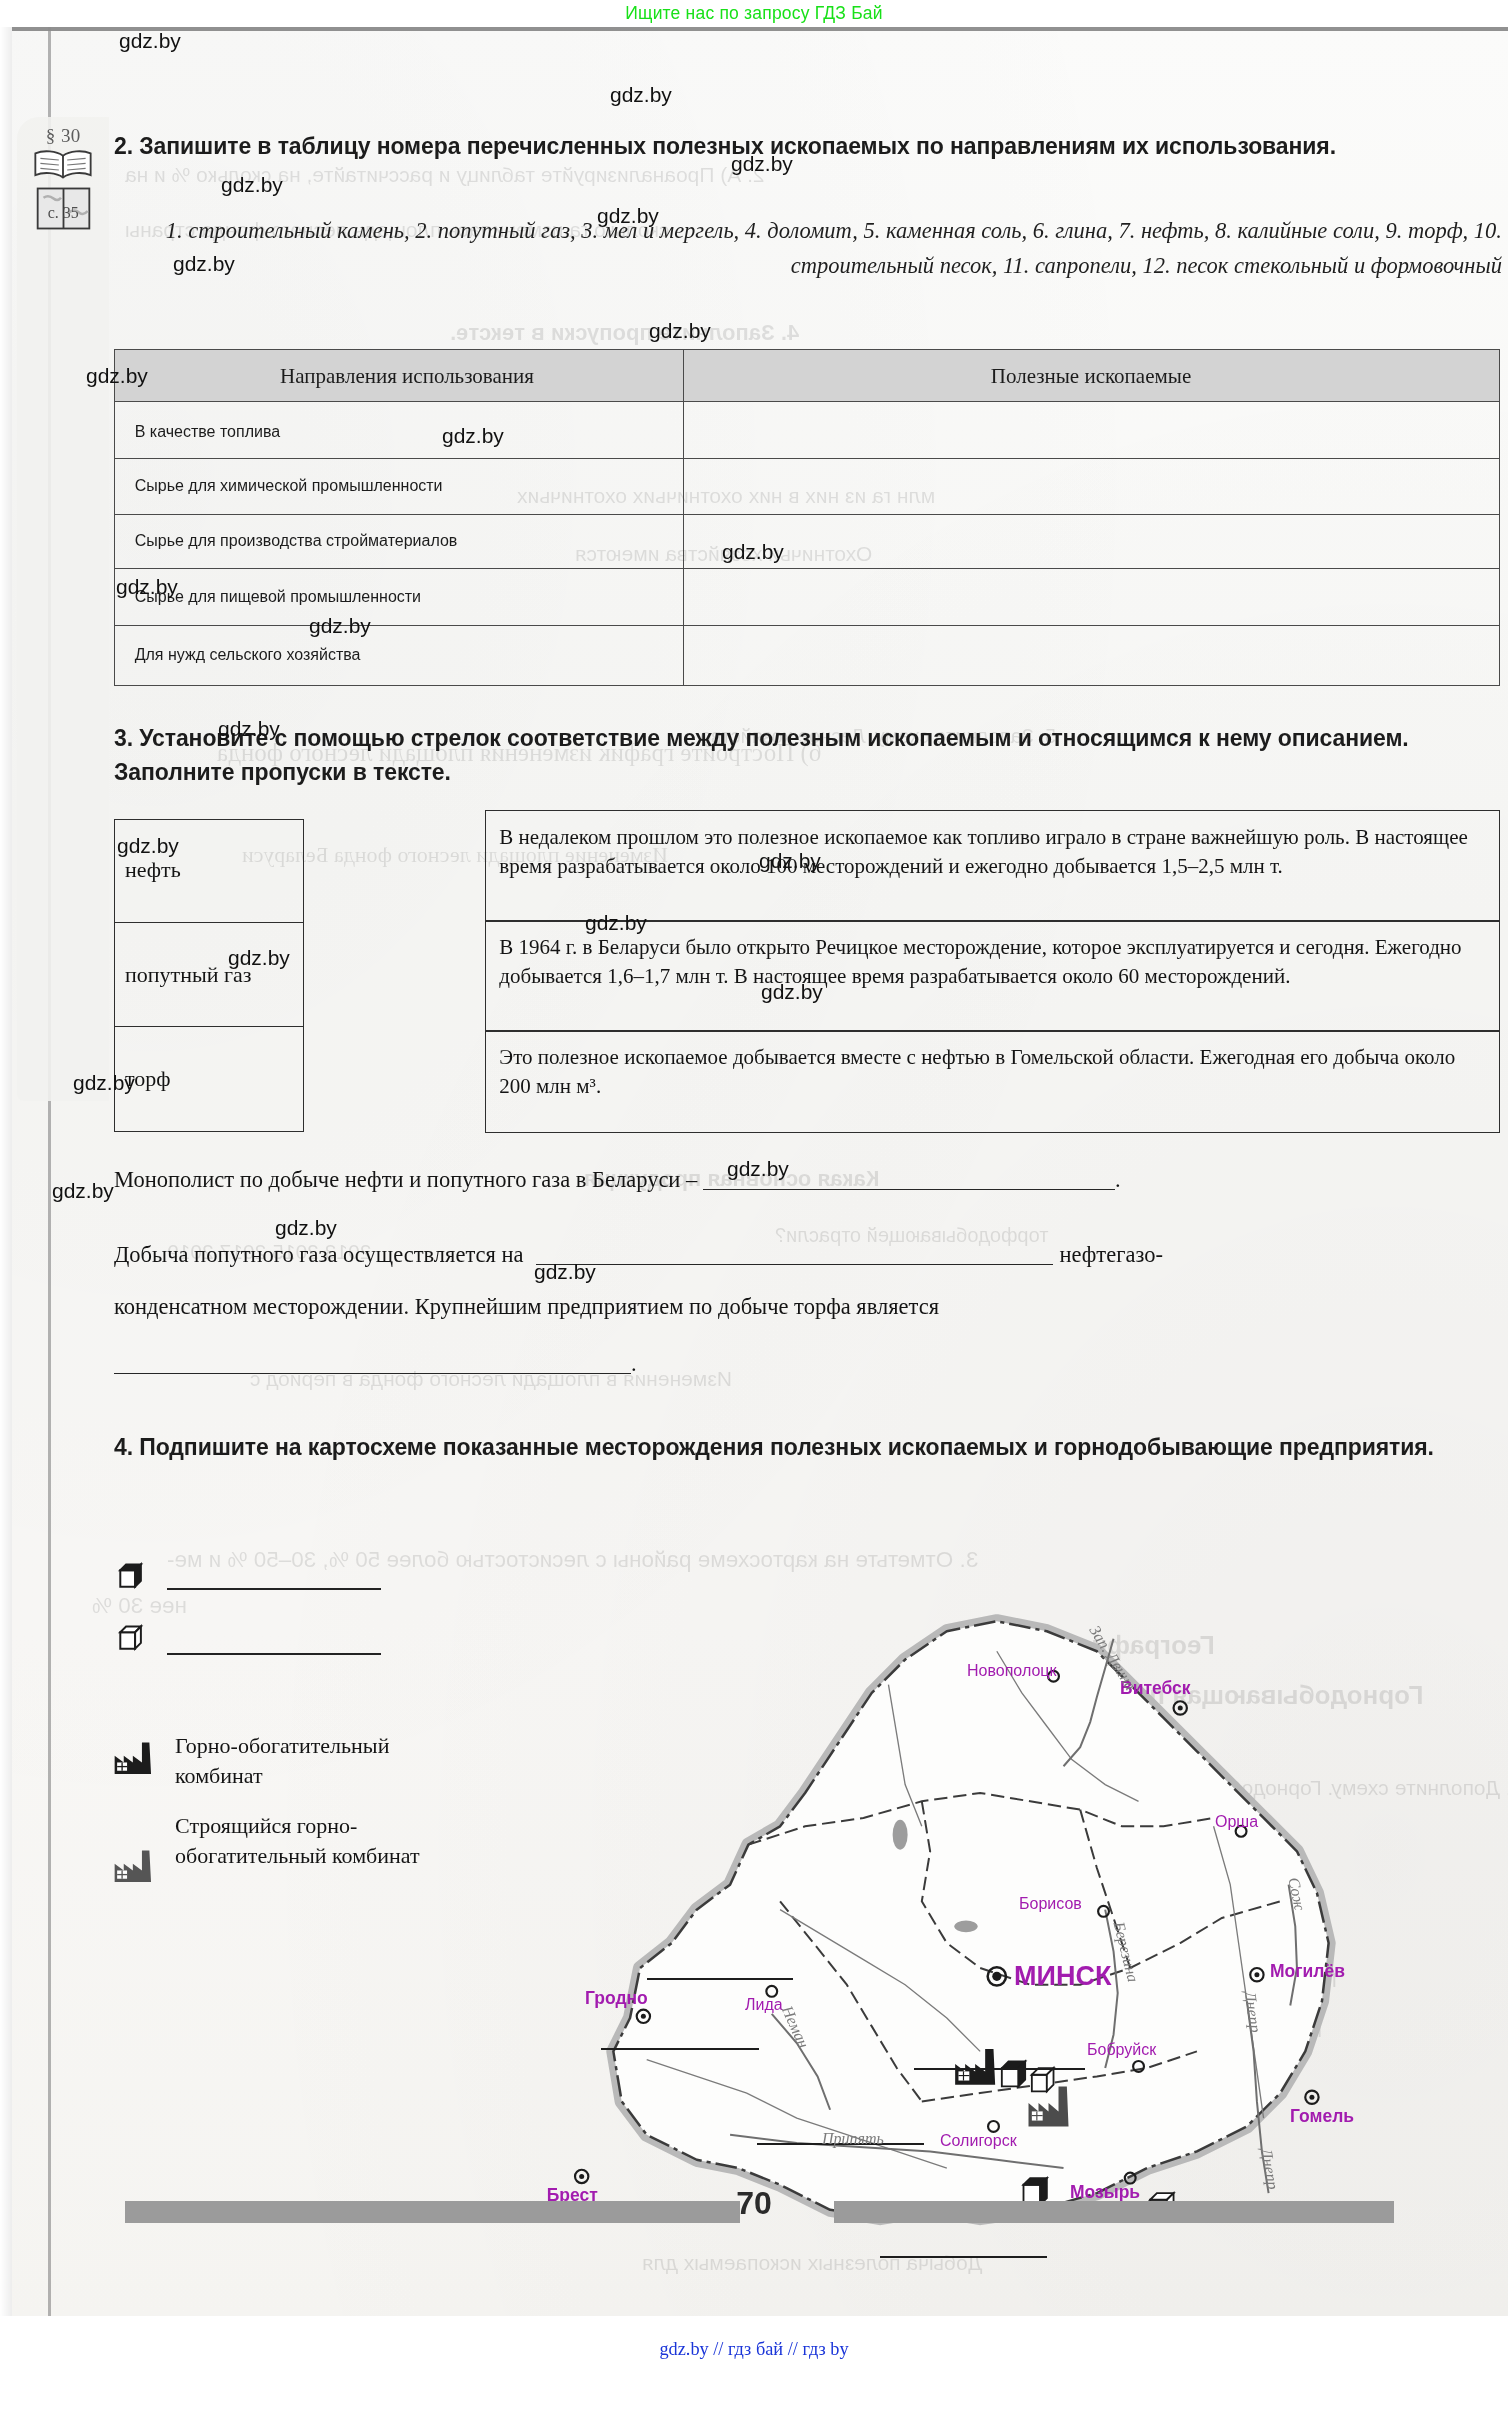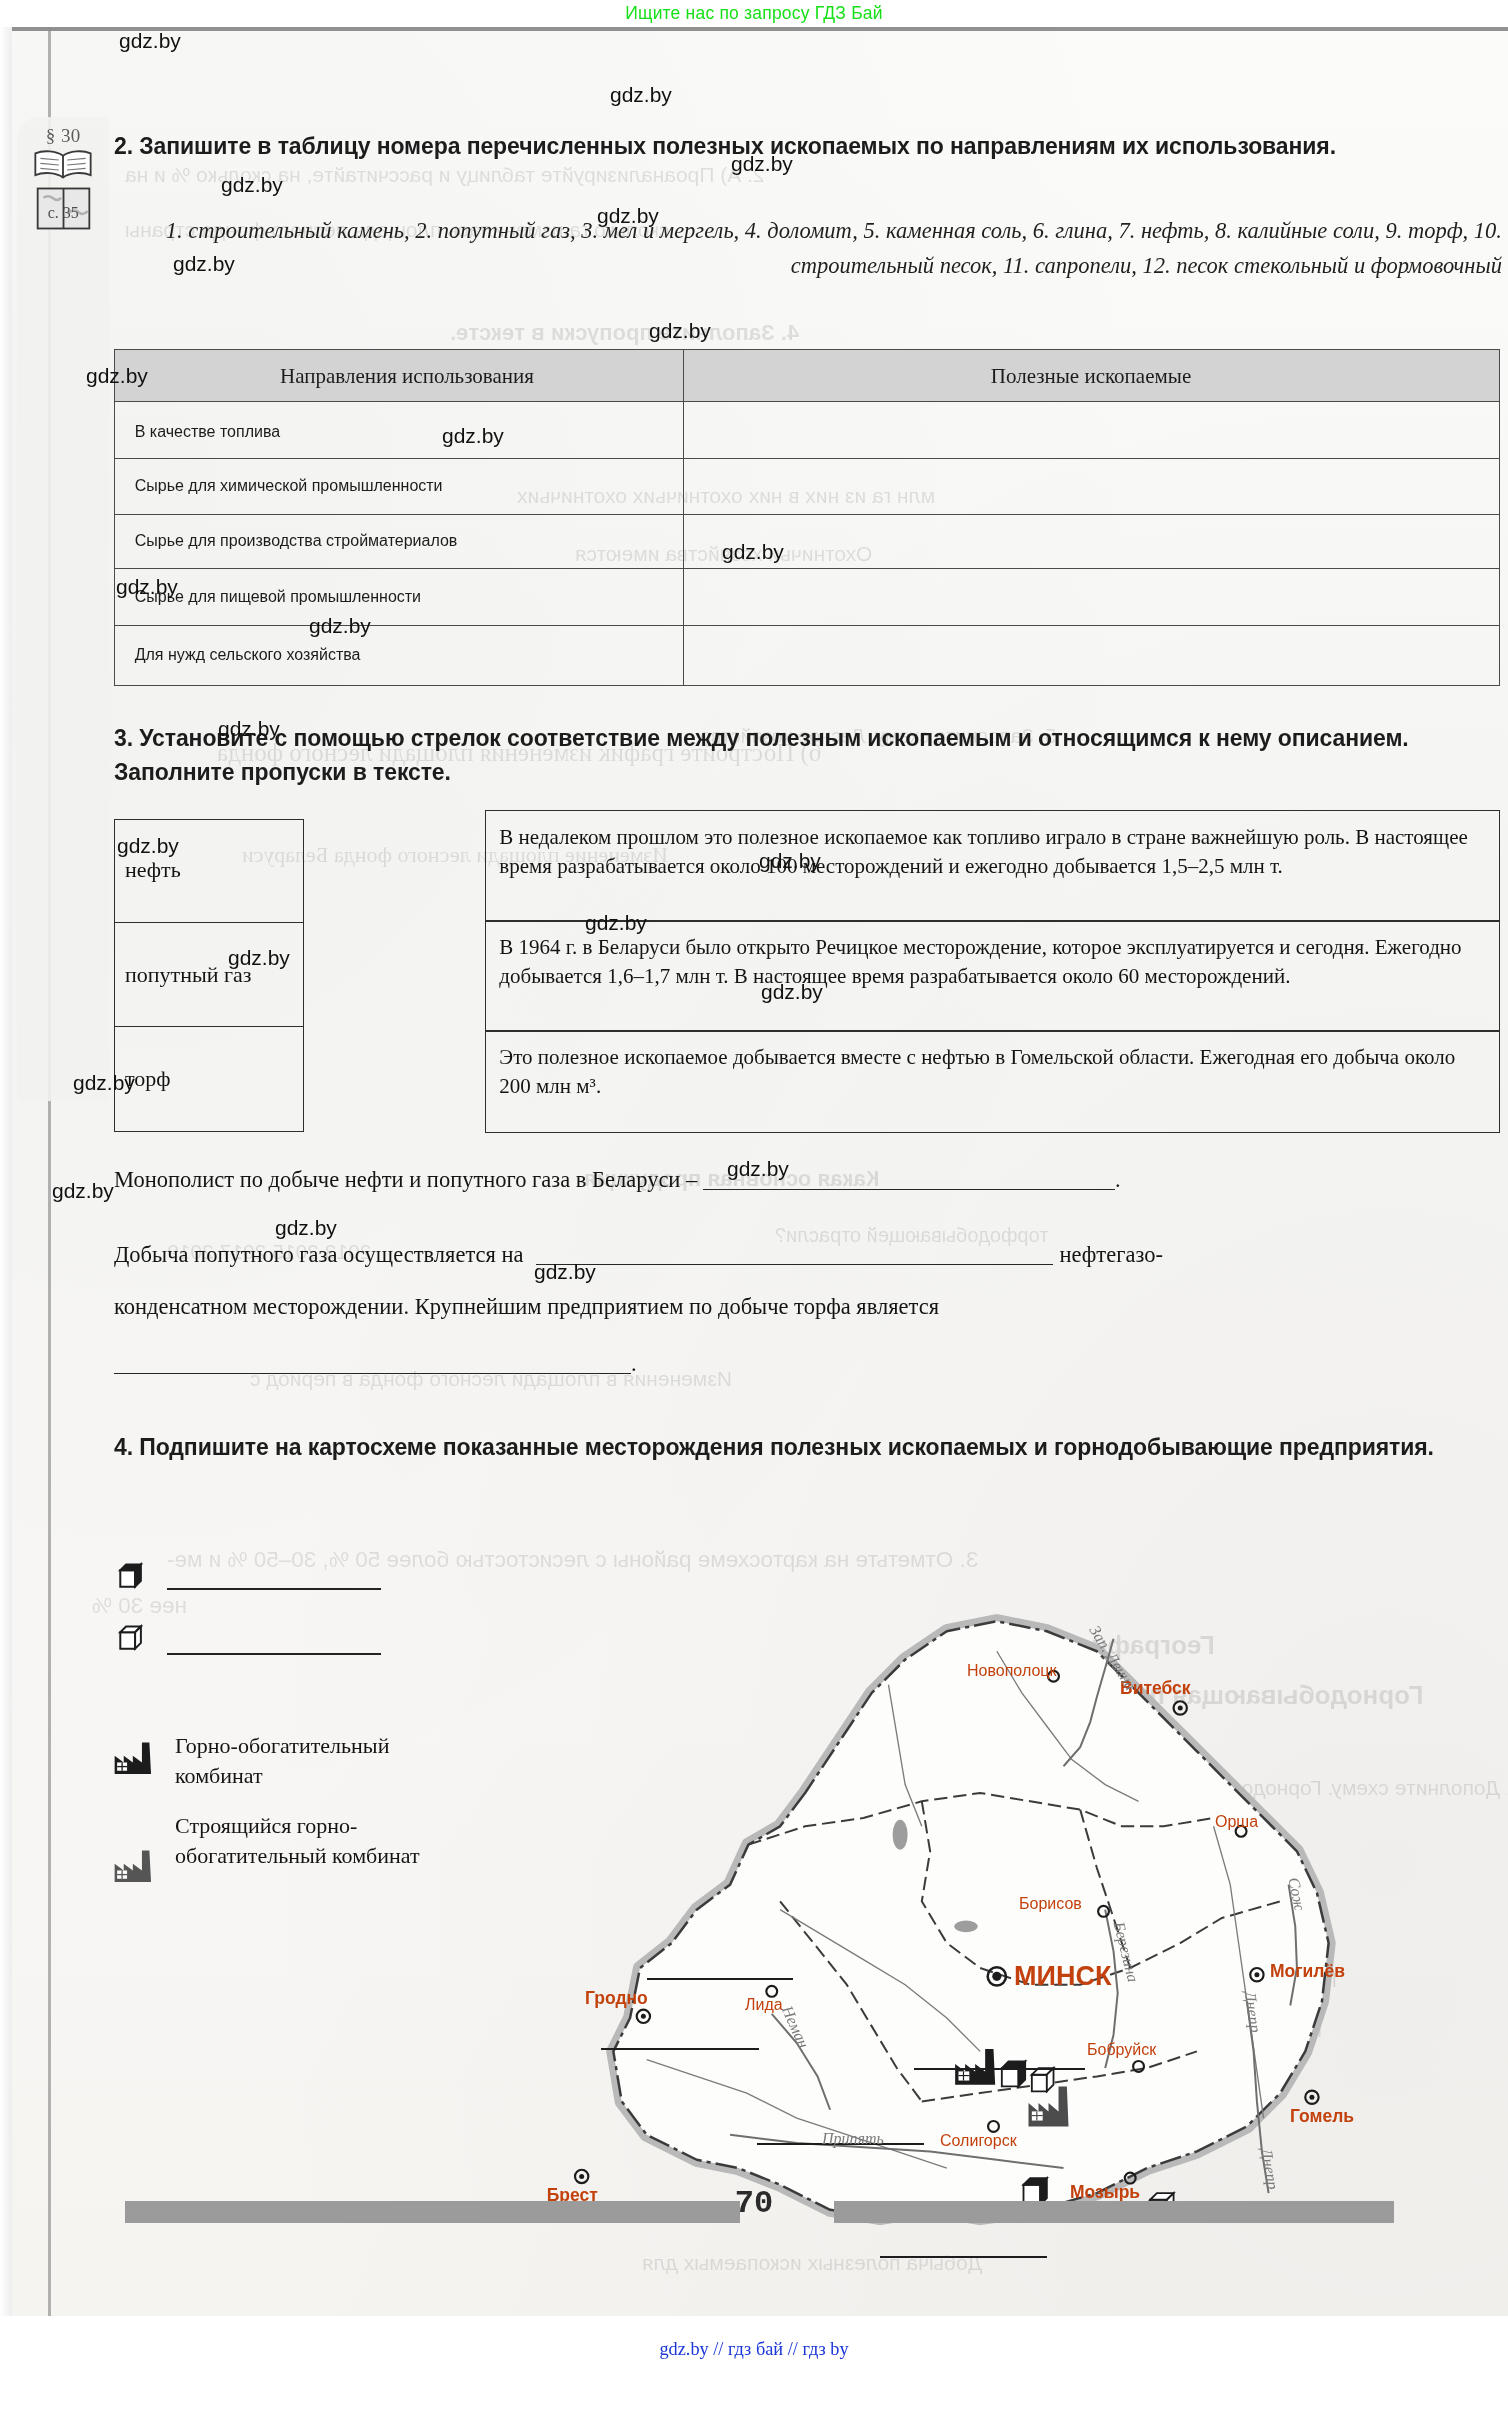--- a/index.html
+++ b/index.html
@@ -65,30 +65,30 @@
   .ul{display:inline-block;border-bottom:1.7px solid #262626;vertical-align:-3.3px;}
 
   
   .legend{position:absolute;}
   .lgline{position:absolute;height:1.7px;background:#232323;}
   .lgtxt{position:absolute;font-family:"Liberation Serif",serif;font-size:22px;line-height:30px;color:#141414;}
 
   
   .mapwrap{position:absolute;left:530px;top:1551px;width:967px;height:734px;}
   .mapwrap svg{display:block;}
-  .mlabel{position:absolute;font-family:"Liberation Sans",sans-serif;font-size:16px;color:#c2410c;white-space:nowrap;}
+  .mlabel{position:absolute;font-family:"Liberation Sans",sans-serif;font-size:16px;color:#a21caf;white-space:nowrap;}
   .mlabel.big{font-weight:700;font-size:27px;}
   .mlabel.bold{font-weight:700;font-size:17.5px;}
   .river{position:absolute;font-family:"Liberation Serif",serif;font-style:italic;font-size:16px;color:#7b7b7b;white-space:nowrap;}
   .ansline{position:absolute;height:1.8px;background:#1d1d1d;}
 
   
   .footbar{position:absolute;top:2201px;height:22px;background:#9b9b9b;}
   .pnum{position:absolute;top:2185px;left:50%;transform:translateX(-50%);
-    font-family:Liberation Mono, monospace;font-weight:700;font-size:32px;color:#2b2b2b;}
+    font-family:Liberation Sans, sans-serif;font-weight:700;font-size:32px;color:#2b2b2b;}
   .bottomstrip{position:absolute;left:0;top:2316px;width:1508px;height:110px;background:#ffffff;}
   .bottomstrip span{position:absolute;left:50%;top:23px;transform:translateX(-50%);
     font-family:"Liberation Serif",serif;font-size:18.3px;color:#1a35d8;white-space:nowrap;}
 
   
   .wm{position:absolute;font-family:"Liberation Sans",sans-serif;font-size:21px;color:#111;white-space:nowrap;}
 
   
   .ghost{position:absolute;font-family:"Liberation Sans",sans-serif;color:#000;opacity:.10;
     transform:scaleX(-1);white-space:nowrap;pointer-events:none;}

